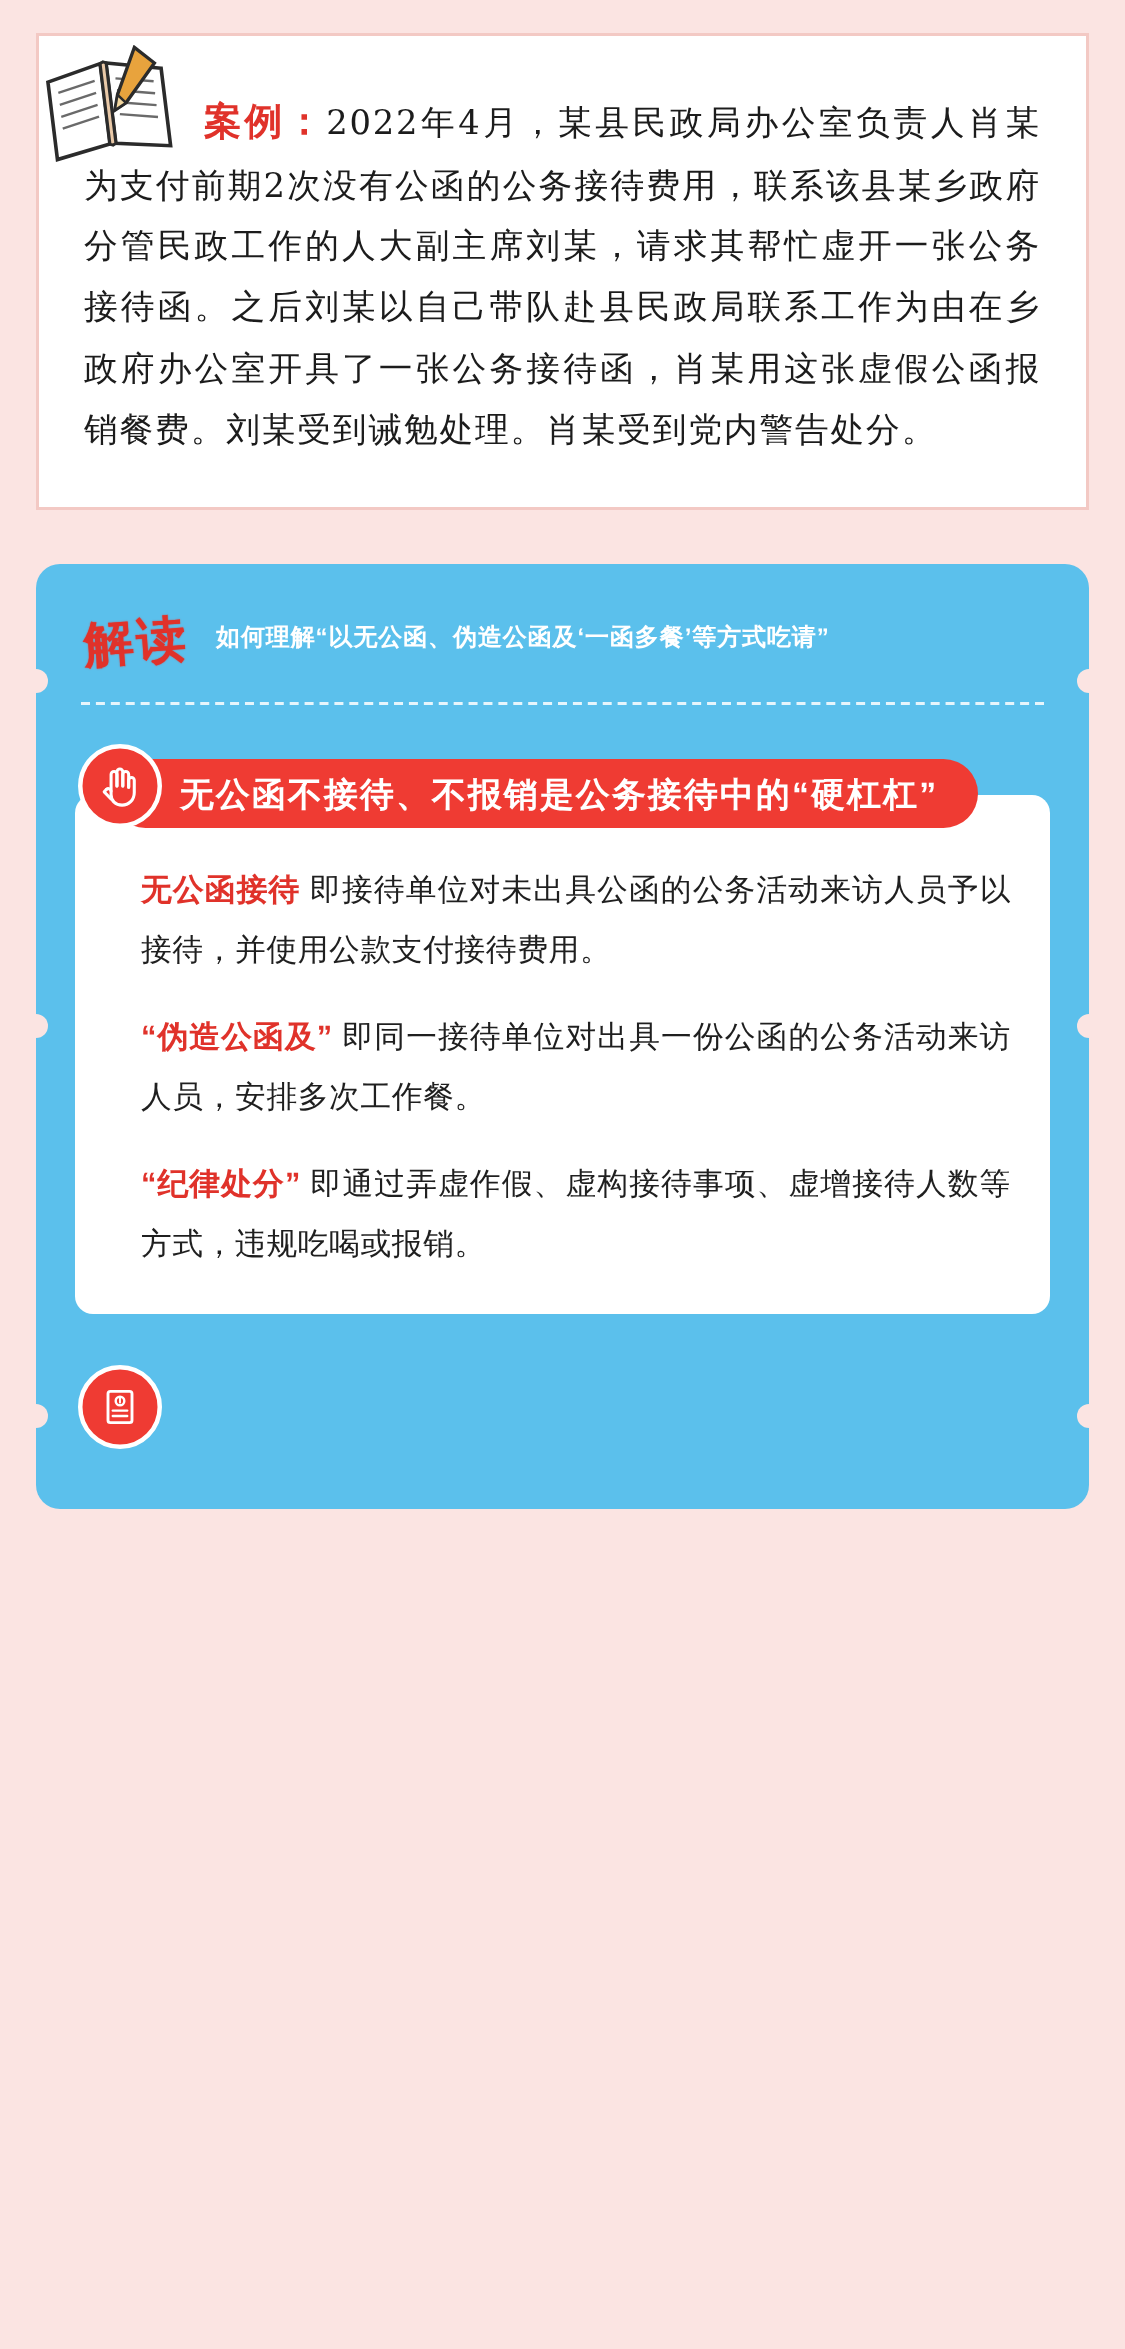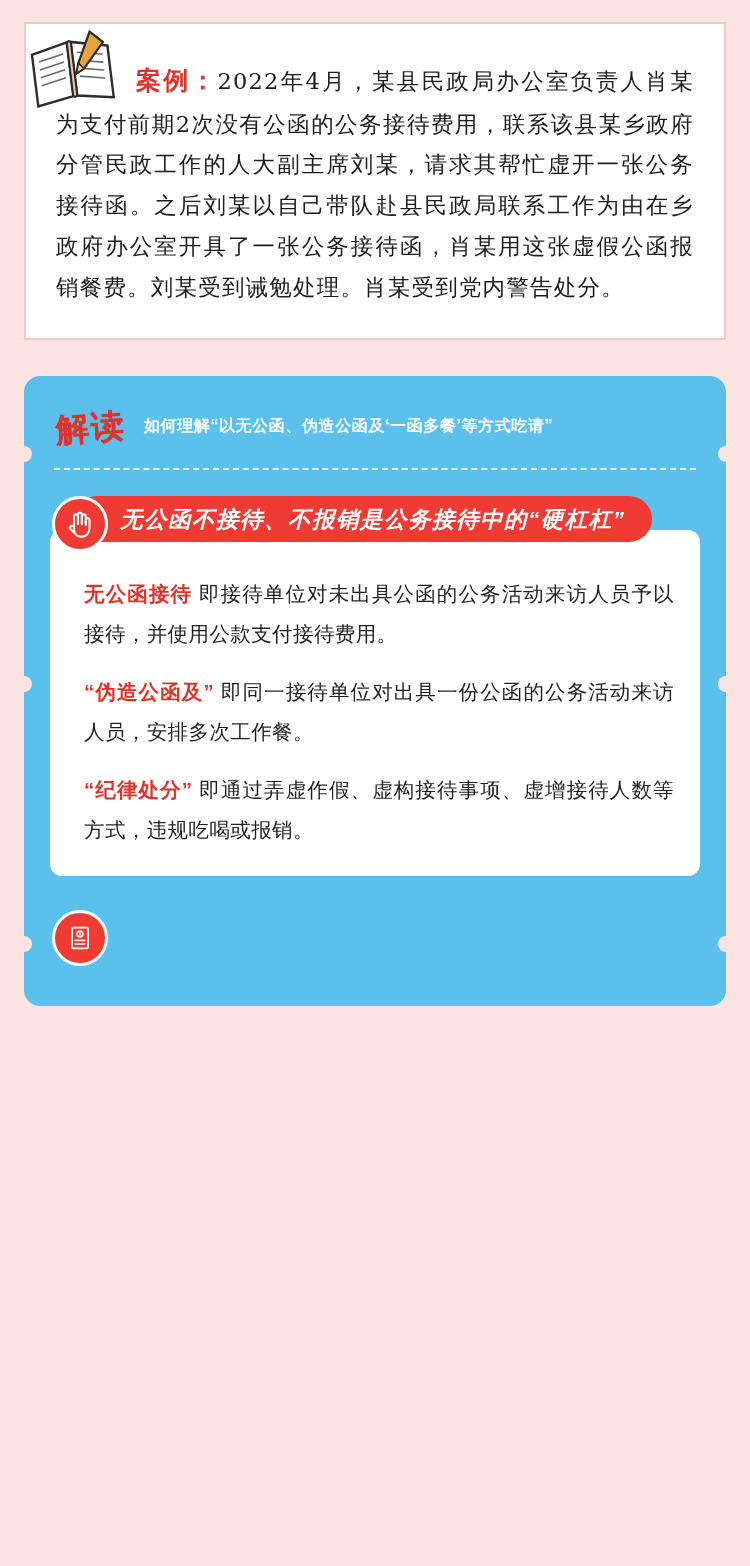--- a/index.html
+++ b/index.html
@@ -97,25 +97,24 @@
     opacity: .85;
     margin: 0 4px 26px 4px;
   }
 
   
   .section { margin-bottom: 34px; }
   .section:last-child { margin-bottom: 0; }
 
   .sec-head {
     display: flex;
-    align-items: flex-start;
+    align-items: flex-end;
     position: relative;
     z-index: 3;
     margin-left: 2px;
-    font-style: italic;
   }
   .sec-pill {
     background: #ef3b33;
     color: #fff;
     font-size: 23px;
     font-weight: bold;
     letter-spacing: 1.5px;
     height: 46px;
     display: flex;
     align-items: center;
@@ -134,21 +133,21 @@
     align-items: center;
     justify-content: center;
     position: relative;
     z-index: 4;
     flex: 0 0 auto;
   }
   .sec-body {
     background: #ffffff;
     border-radius: 12px;
     margin-top: -22px;
-    padding: 44px 26px 26px 16px;
+    padding: 44px 26px 26px 26px;
     font-size: 20.5px;
     line-height: 1.95;
     color: #1f1f1f;
     letter-spacing: 0.4px;
     text-align: justify;
   }
   .sec-body p { margin: 0 0 18px 0; text-indent: 0; }
   .sec-body p:last-child { margin-bottom: 0; }
   .kw { color: #e0322a; font-weight: bold; }
   .indent { padding-left: 18px; }

